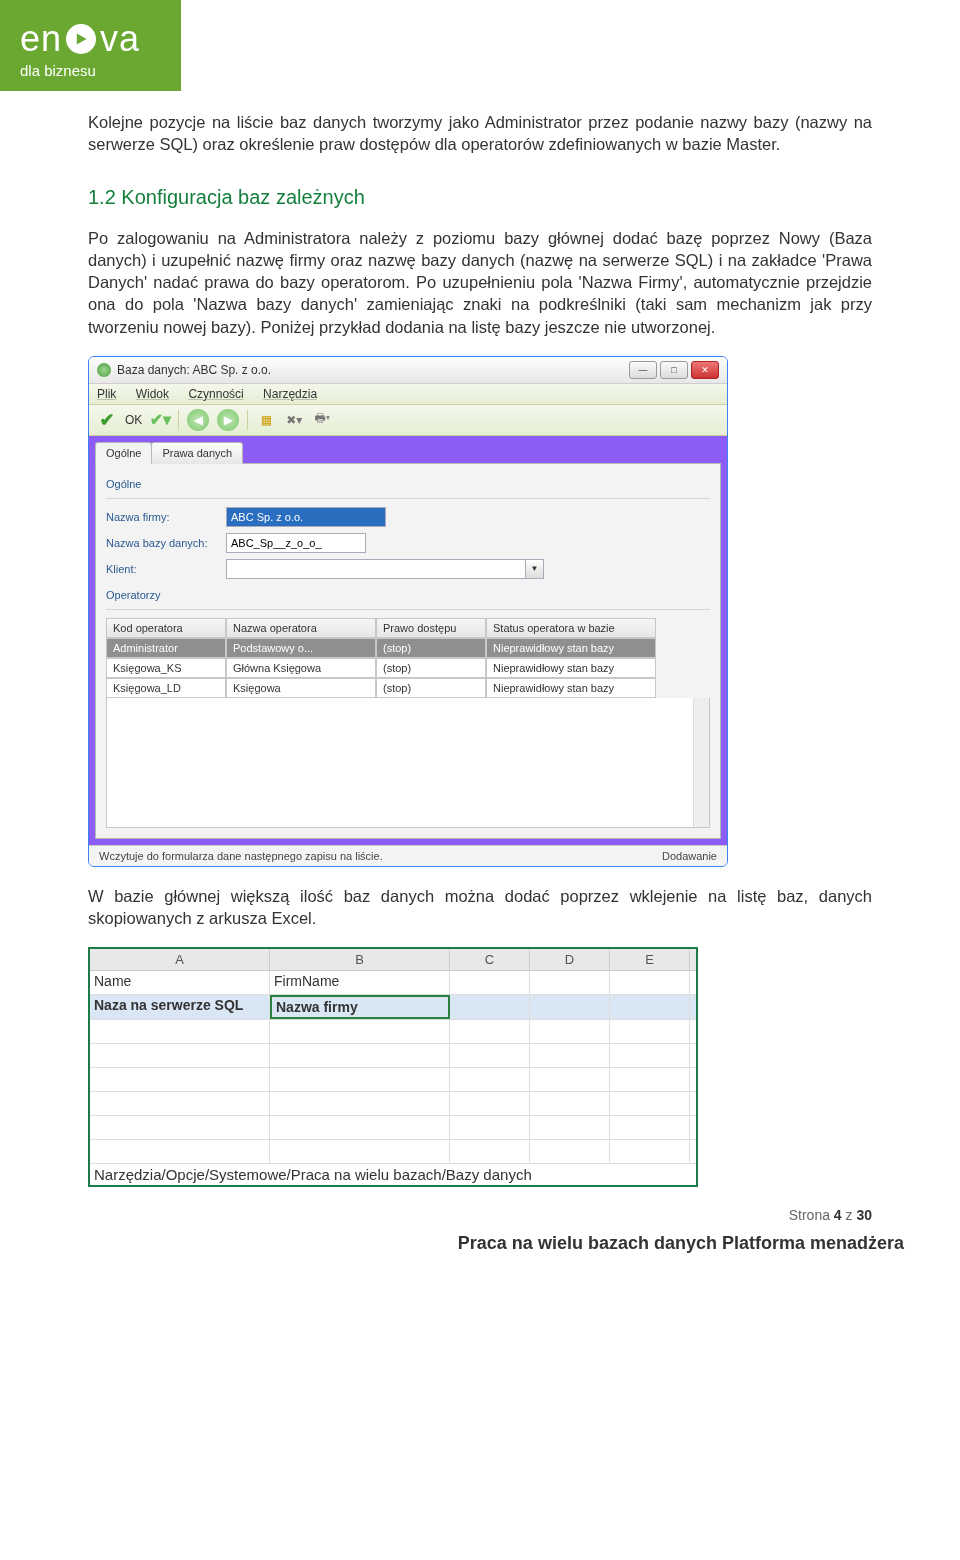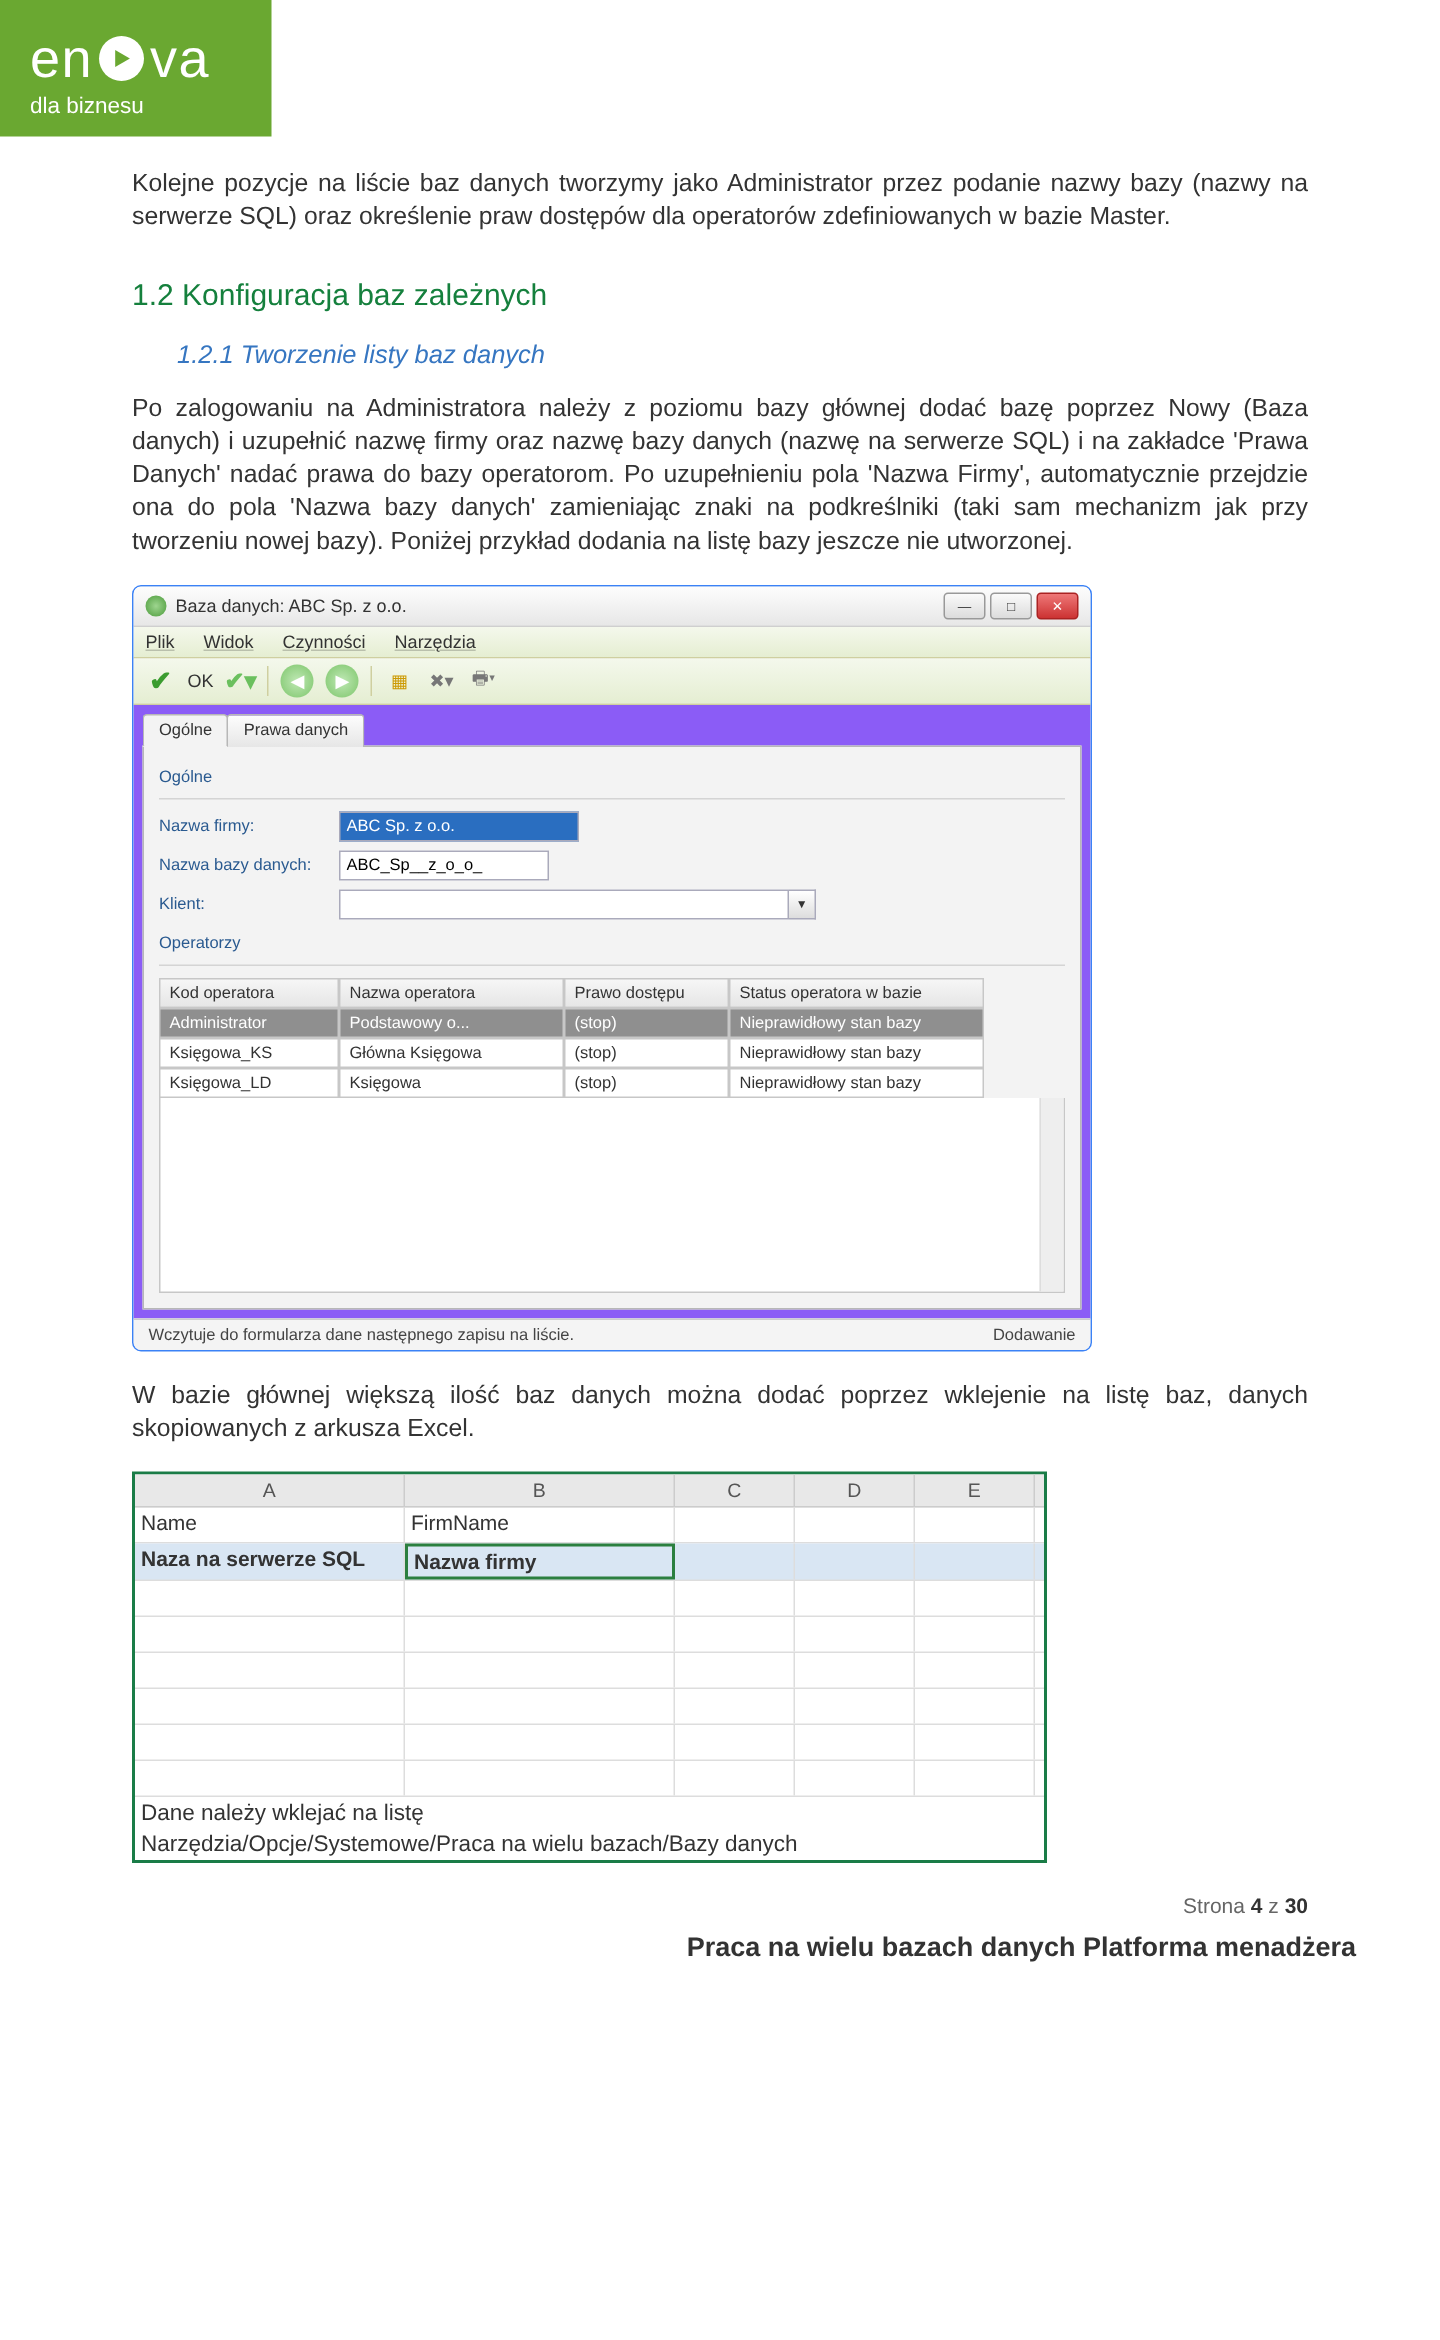--- a/index.html
+++ b/index.html
@@ -95,21 +95,20 @@
     <span class="logo-text">va</span>
   </div>
   <div class="logo-sub">dla biznesu</div>
 </div>
 
 <div class="content">
 
   <p class="para">Kolejne pozycje na liście baz danych tworzymy jako Administrator przez podanie nazwy bazy (nazwy na serwerze SQL) oraz określenie praw dostępów dla operatorów zdefiniowanych w bazie Master.</p>
 
   <div class="sec-h">1.2   Konfiguracja baz zależnych</div>
-  <div class="sub-h">1.2.1   Tworzenie listy baz danych</div>
 
   <p class="para">Po zalogowaniu na Administratora należy  z poziomu bazy głównej dodać bazę poprzez Nowy (Baza danych) i uzupełnić nazwę firmy oraz nazwę bazy danych (nazwę na serwerze SQL) i na zakładce 'Prawa Danych' nadać prawa do bazy operatorom. Po uzupełnieniu pola 'Nazwa Firmy',   automatycznie przejdzie ona do pola 'Nazwa bazy danych' zamieniając znaki na podkreślniki (taki sam mechanizm jak przy tworzeniu nowej bazy). Poniżej przykład dodania na listę bazy jeszcze nie utworzonej.</p>
 
   <div class="app-window">
     <div class="titlebar">
       <span class="globe"></span>
       <span class="title">Baza danych: ABC Sp. z o.o.</span>
       <div class="winbtns">
         <div class="winbtn">—</div>
         <div class="winbtn">□</div>
@@ -260,21 +259,20 @@
         <div class="colD"></div>
         <div class="colE"></div>
       </div>
     <div class="ex-row ex-row-empty">
         <div class="colA"></div>
         <div class="colB"></div>
         <div class="colC"></div>
         <div class="colD"></div>
         <div class="colE"></div>
       </div>
-    <div class="ex-foot-text">Dane należy wklejać na listę</div>
     <div class="ex-foot-text">Narzędzia/Opcje/Systemowe/Praca na wielu bazach/Bazy danych</div>
   </div>
 
 </div>
 
 <div class="footer">
   <span>Strona</span>
   <b>4</b>
   <span>z</span>
   <b>30</b>

